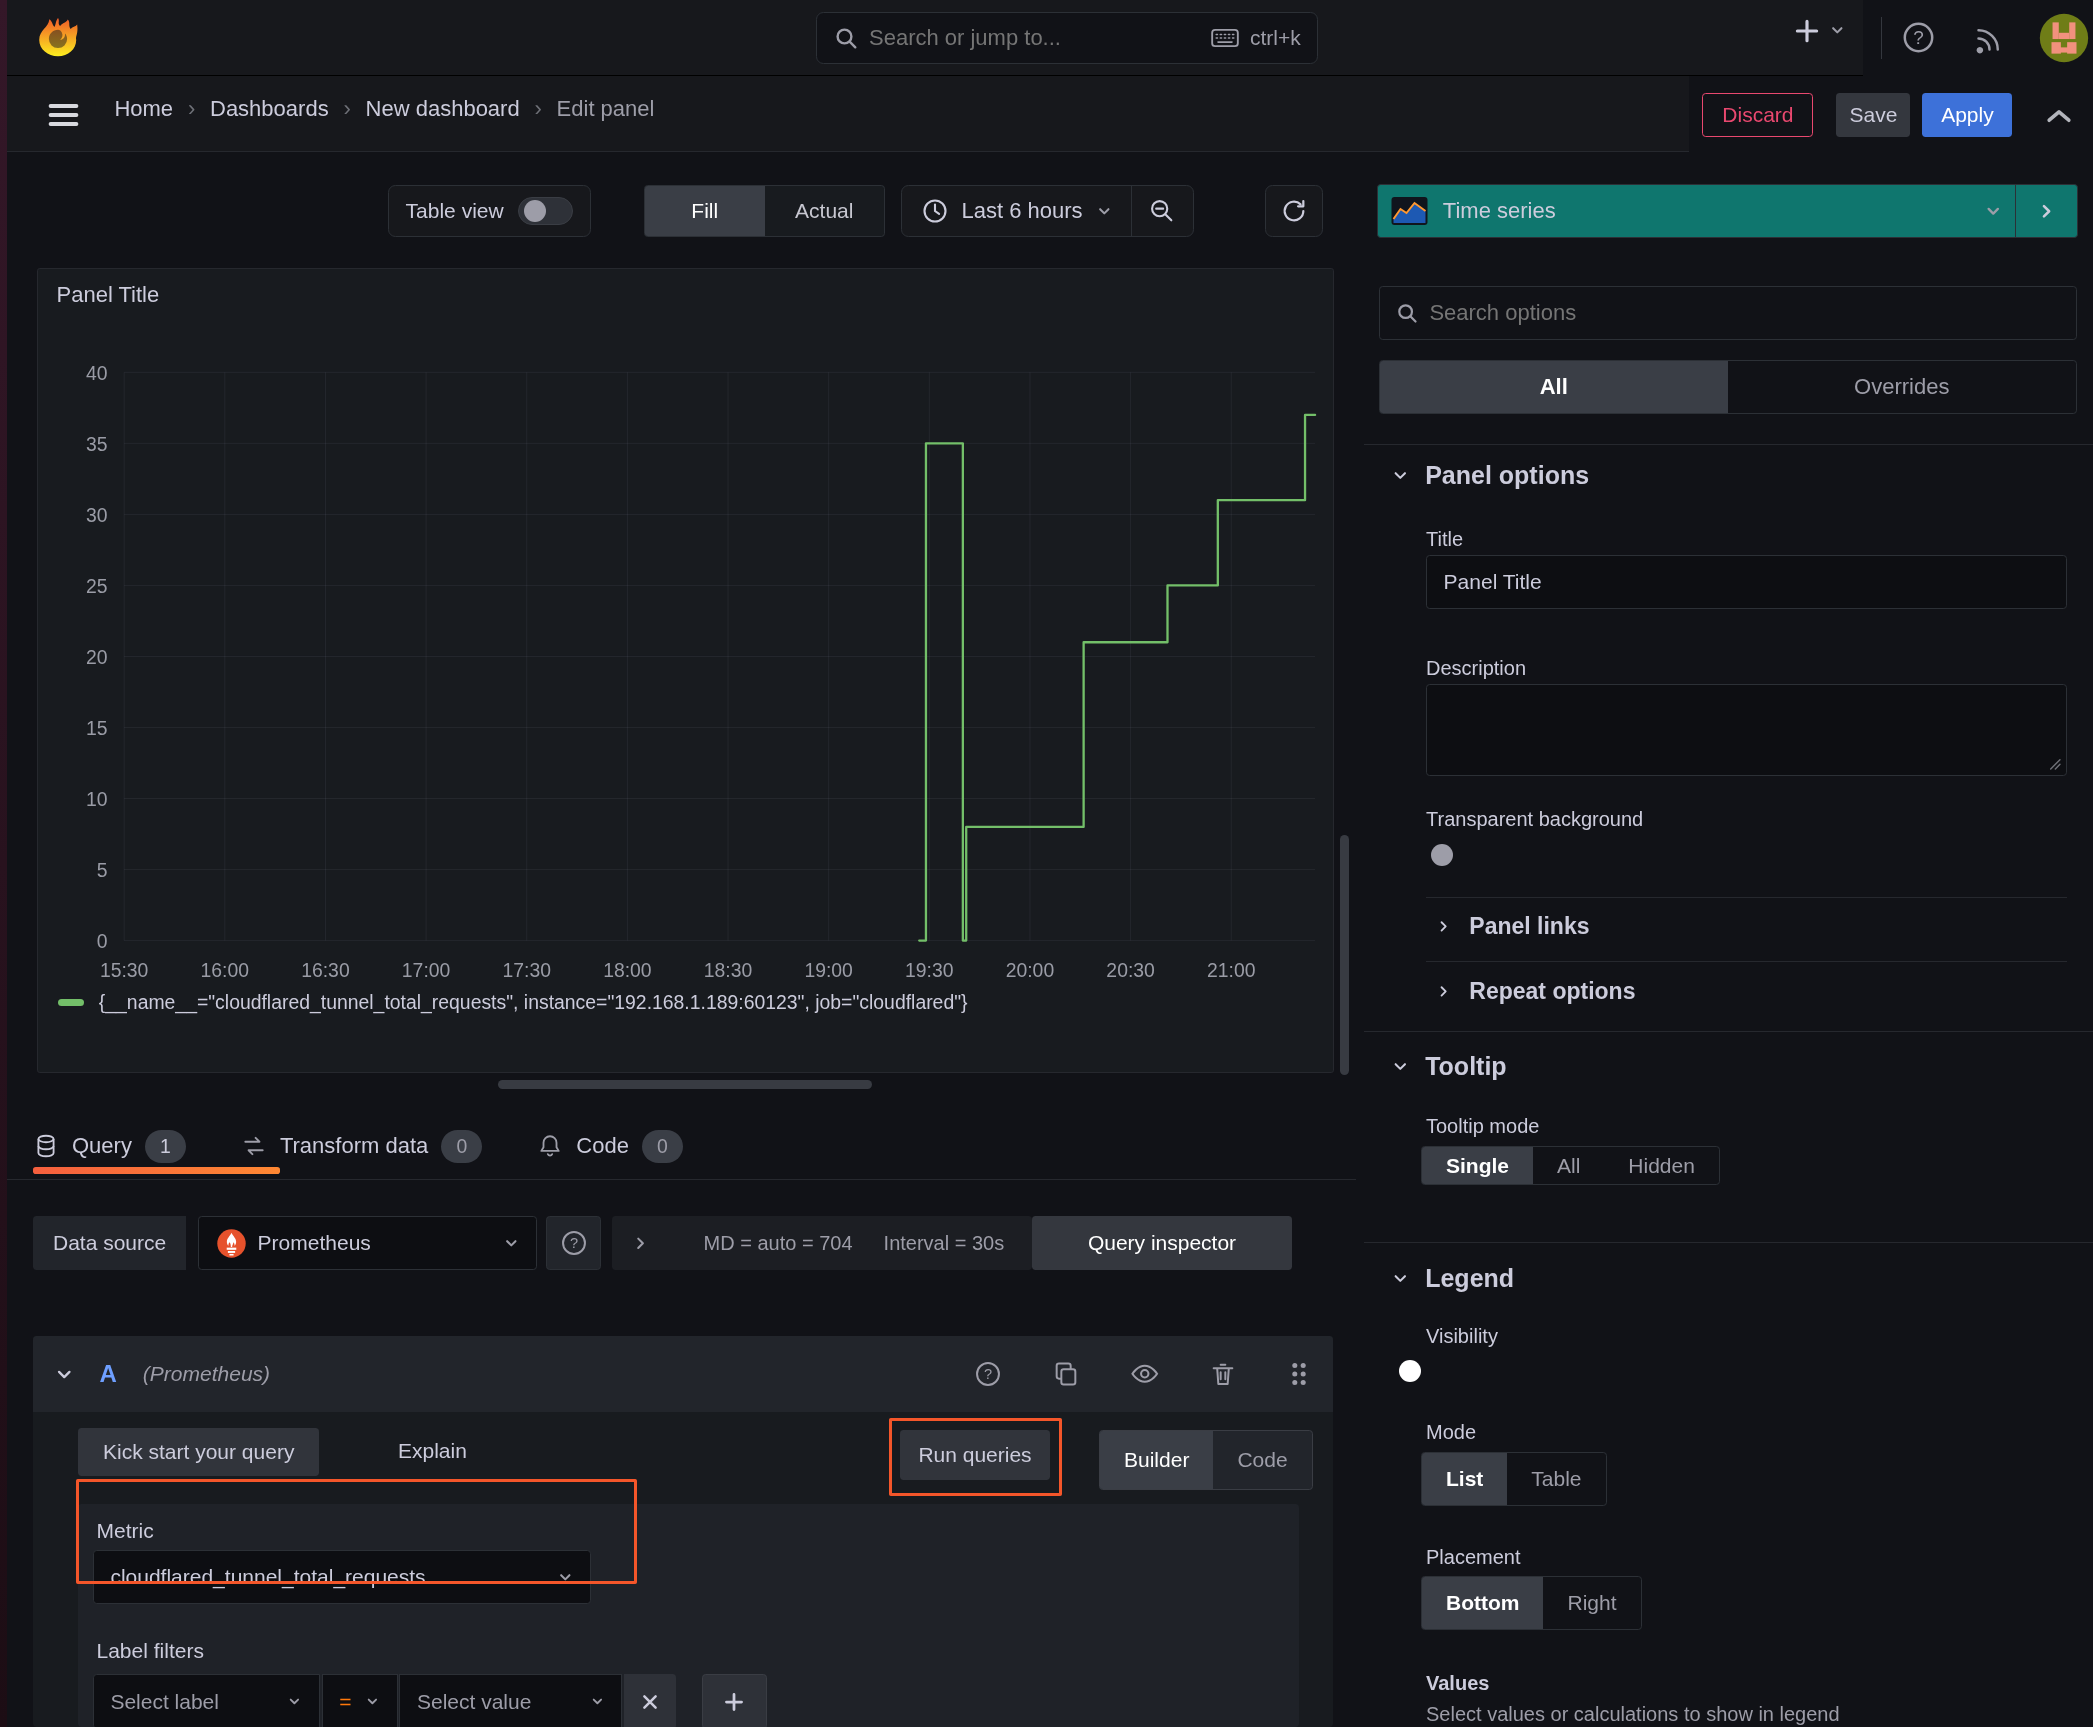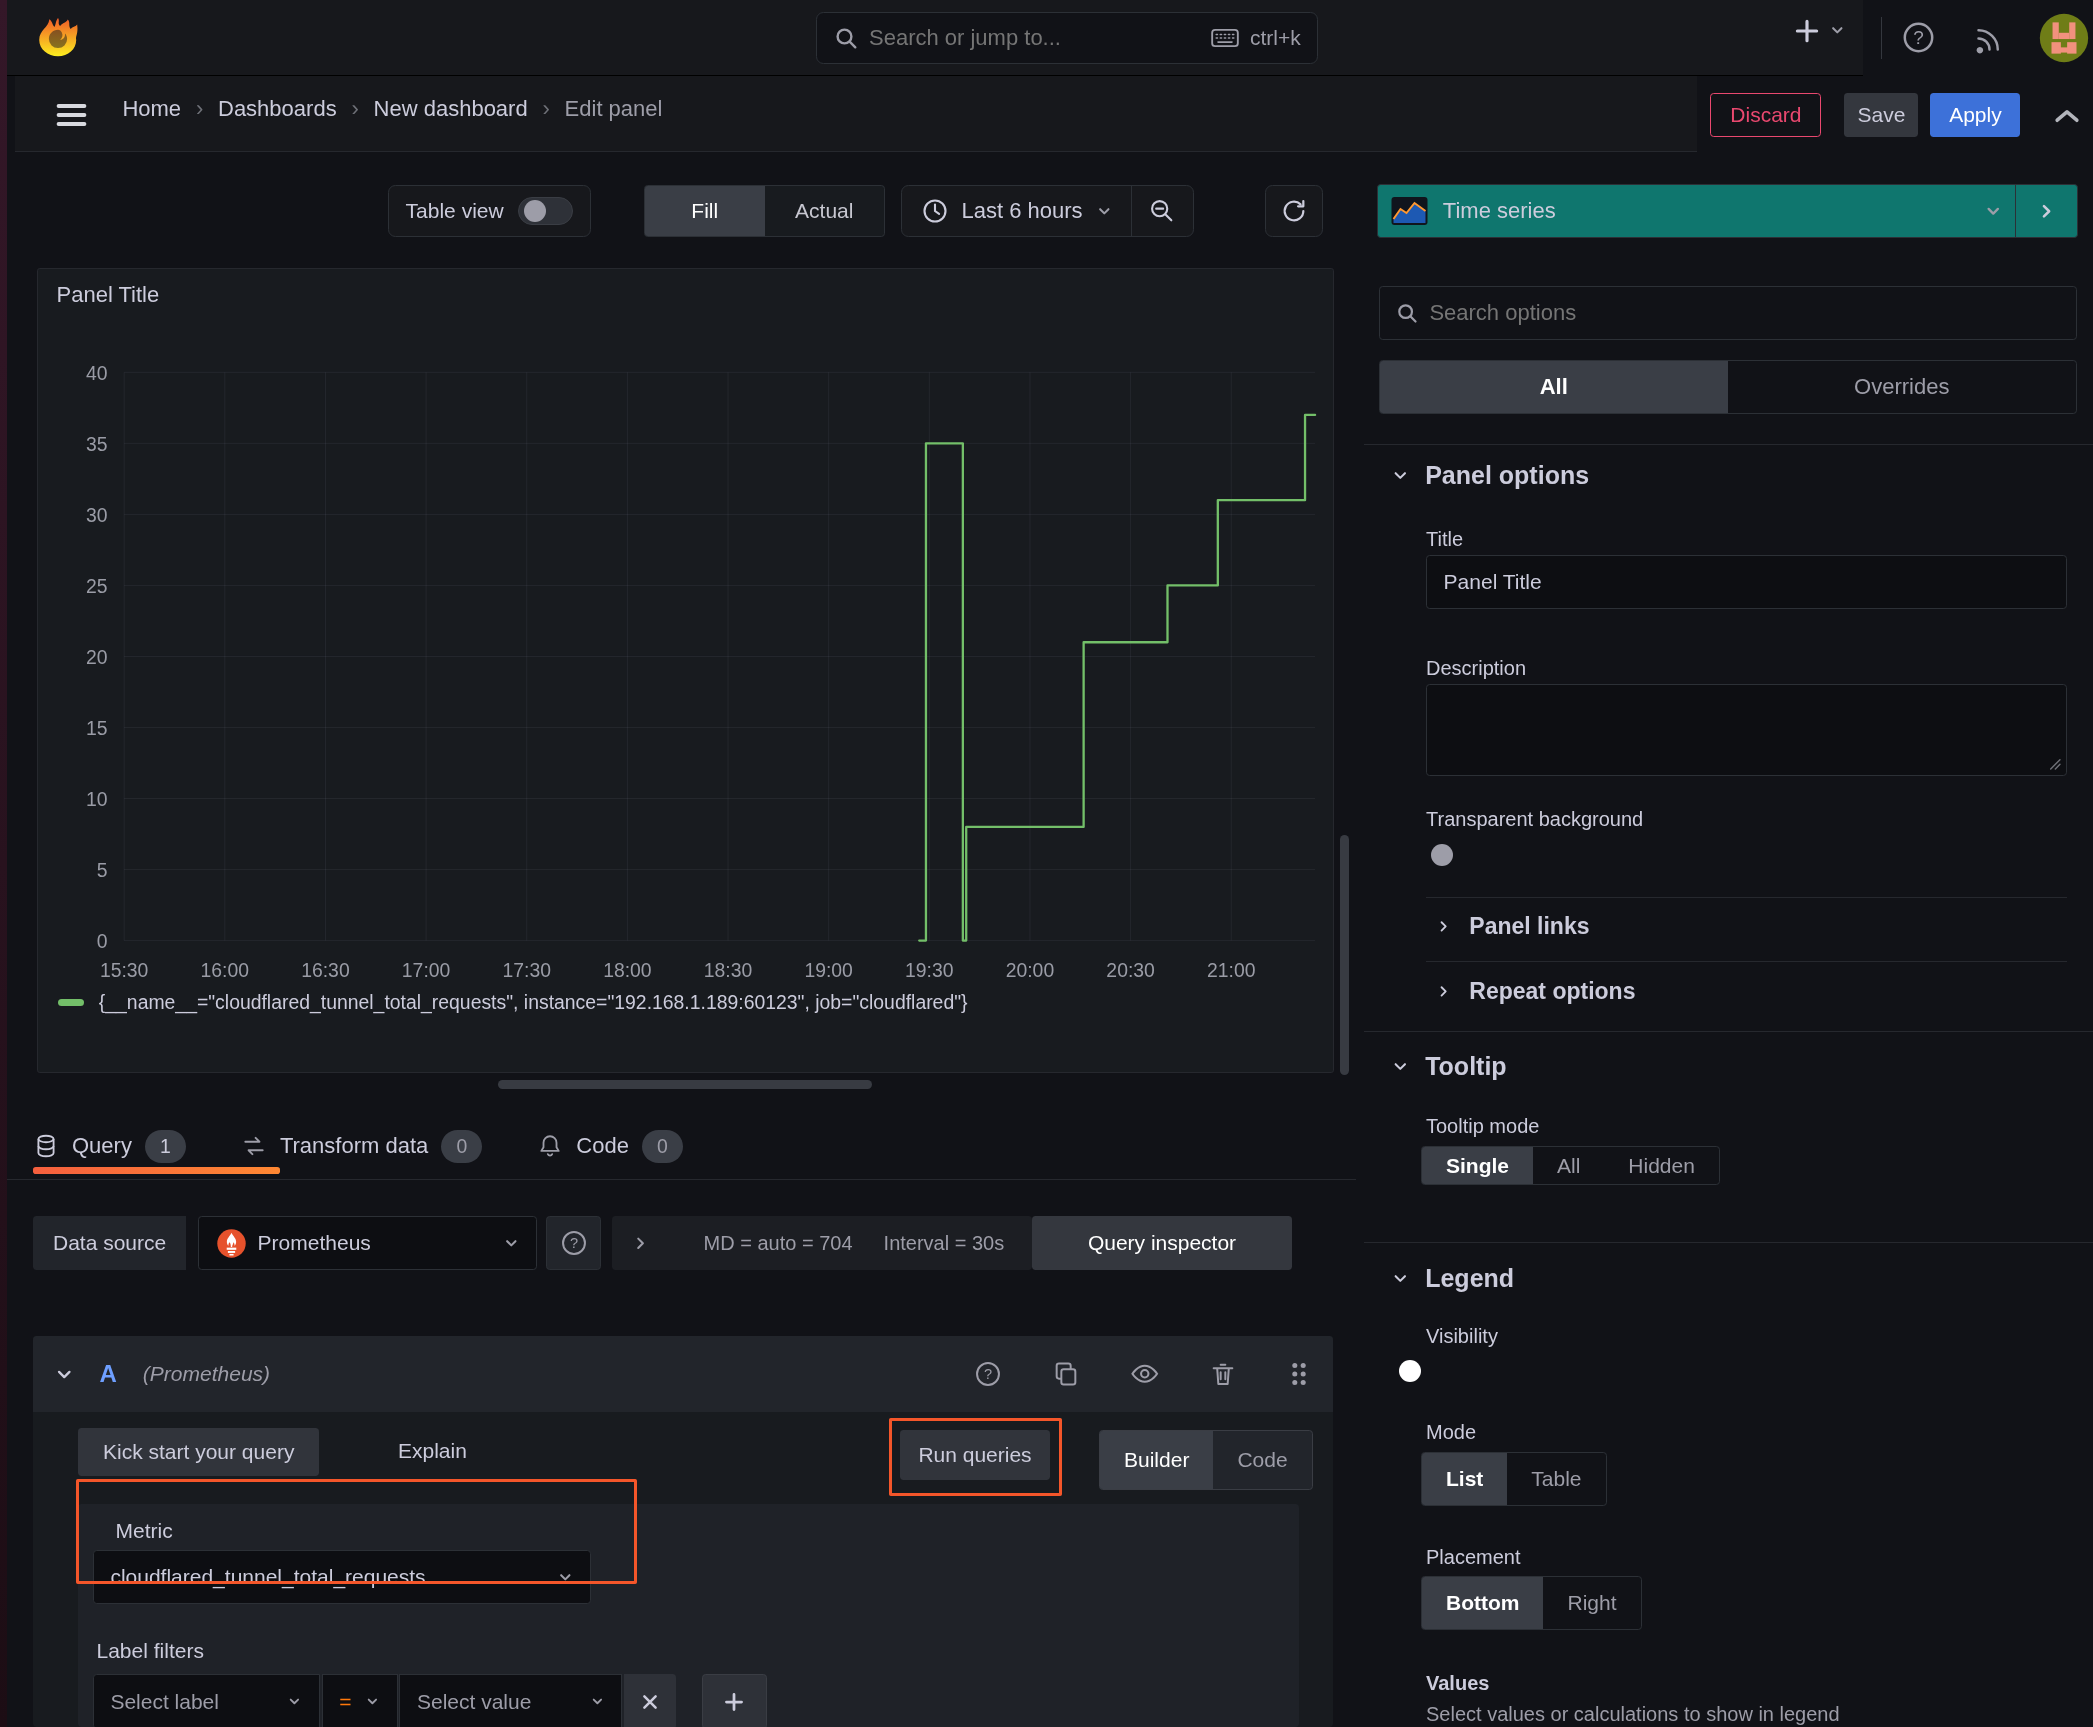--- a/index.html
+++ b/index.html
@@ -14,21 +14,21 @@
   html,body{width:2093px;height:1728px;background:var(--bg-canvas);
     font-family:"Liberation Sans",sans-serif;color:var(--text);overflow:hidden;}
   .abs{position:absolute;}
   body{position:relative;}
   svg{display:block;}
   .row{display:flex;align-items:center;}
   .icon{display:inline-flex;align-items:center;justify-content:center;color:var(--text-dim);flex:0 0 auto;}
   .icon.bright{color:var(--text);}
   
   .topbar{left:7.4px;top:0;width:1856px;height:76px;background:var(--bg-bar);border-bottom:0.9px solid #000;display:flex;align-items:center;}
-  .crumbbar{left:7.4px;top:76px;width:1682px;height:76px;background:var(--bg-bar);border-bottom:0.9px solid var(--border-soft);display:flex;align-items:center;margin-left:8px;}
+  .crumbbar{left:7.4px;top:76px;width:1682px;height:76px;background:var(--bg-bar);border-bottom:0.9px solid var(--border-soft);display:flex;align-items:center;}
   .leftstrip{left:0;top:0;width:7.4px;height:1728px;background:linear-gradient(#341728,#1c0d14);}
   
   .btn{display:inline-flex;align-items:center;justify-content:center;border-radius:3.7px;font-size:21px;
        color:var(--text);background:var(--bg-btn);border:0.9px solid transparent;cursor:pointer;white-space:nowrap;}
   .btn.red{background:transparent;border:0.9px solid var(--c-red);color:var(--c-red);}
   .btn.blue{background:var(--c-blue);color:#fff;}
   .input{background:var(--bg-input);border:0.9px solid var(--border);border-radius:3.7px;color:var(--text);
          font-size:21px;display:flex;align-items:center;padding:0 16.6px;gap:11px;}
   .input .ph{color:var(--text-dim);}
   .seg{display:flex;align-items:stretch;border:0.9px solid var(--border);border-radius:3.7px;background:var(--bg-panel);overflow:hidden;}
@@ -374,21 +374,21 @@
   <span class="abs lbl" style="left:365px;top:103px;font-size:21px;">Explain</span>
   <span class="toggle abs" style="left:465px;top:102px;border:0.9px solid #3a3d44;"><span class="knob" style="top:2.8px;"></span></span>
   <button class="btn abs" style="left:867px;top:94px;width:150px;height:50px;">Run queries</button>
   <div class="seg abs" style="left:1066px;top:94px;height:60px;background:var(--bg-elev);border-color:#3a3d44;">
     <span class="opt sel">Builder</span>
     <span class="opt">Code</span>
   </div>
 
   
   <div class="abs" style="left:45px;top:168px;width:1221px;height:223px;background:#1f2228;border-radius:3.7px;">
-    <span class="abs lbl" style="left:18.5px;top:14.8px;font-size:21px;margin-left:19px;">Metric</span>
+    <span class="abs lbl" style="left:18.5px;top:14.8px;font-size:21px;">Metric</span>
     <div class="abs input" style="left:14.8px;top:46px;width:498px;height:54px;">
       <span style="flex:1;">cloudflared_tunnel_total_requests</span>
       <span class="icon">
         <svg width="16.6" height="16.6" viewBox="0 0 16 16">
             <path d="M4 6l4 4 4-4" fill="none" stroke="currentColor" stroke-width="2" stroke-linecap="round" stroke-linejoin="round"></path>
           </svg>
         </span>
     </div>
     <span class="abs lbl" style="left:18.5px;top:135px;font-size:21px;">Label filters</span>
     <div class="abs row" style="left:14.8px;top:170px;gap:1.8px;">

